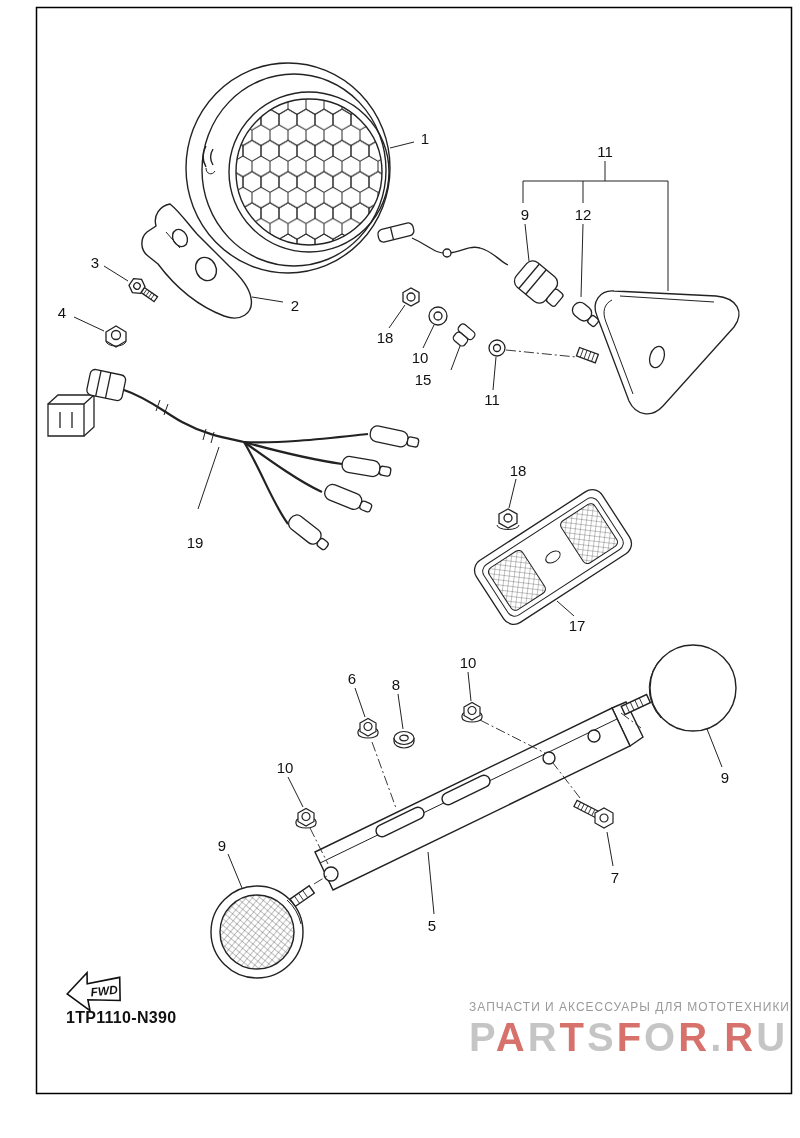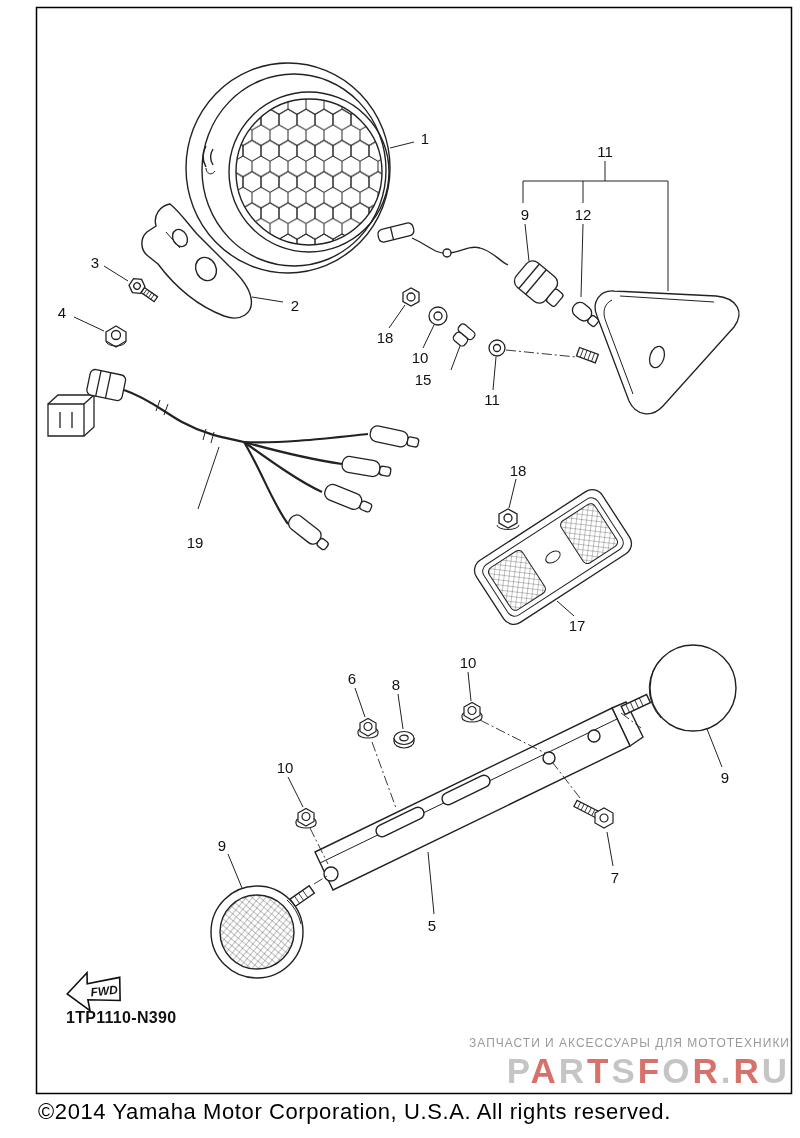--- a/index.html
+++ b/index.html
@@ -24,31 +24,31 @@
   .part-code {
     position: absolute;
     left: 66px; top: 1009px;
     font-size: 16px;
     color: #111;
     letter-spacing: 0.3px;
     font-weight: bold;
   }
   .watermark {
     position: absolute;
-    right: 10px; top: 1036px;
-    text-align: right;
+    right: 10px; top: 1000px;
+    text-align: left;
   }
   .wm-tagline {
     font-size: 12px;
     color: #9a9a9a;
     letter-spacing: 1px;
     margin-bottom: 3px;
   }
   .wm-logo {
-    font-size: 35px;
+    font-size: 40px;
     font-weight: bold;
     letter-spacing: 3px;
     line-height: 1;
     opacity: 0.85;
   }
   .copyright {
     position: absolute;
     left: 38px; top: 1099px;
     font-size: 22px;
     letter-spacing: 0.6px;
@@ -332,15 +332,14 @@
   <div class="callout" style="left:518px;top:470px">18</div>
   <div class="callout" style="left:195px;top:542px">19</div>
 
   <div class="part-code">1TP1110-N390</div>
 
   <div class="watermark">
     <div class="wm-tagline">ЗАПЧАСТИ И АКСЕССУАРЫ ДЛЯ МОТОТЕХНИКИ</div>
     <div class="wm-logo"><span style="color: rgb(188, 188, 188);">P</span><span style="color: rgb(207, 90, 82);">A</span><span style="color: rgb(188, 188, 188);">R</span><span style="color: rgb(207, 90, 82);">T</span><span style="color: rgb(188, 188, 188);">S</span><span style="color: rgb(207, 90, 82);">F</span><span style="color: rgb(188, 188, 188);">O</span><span style="color: rgb(207, 90, 82);">R</span><span style="color: rgb(188, 188, 188);">.</span><span style="color: rgb(207, 90, 82);">R</span><span style="color: rgb(188, 188, 188);">U</span></div>
   </div>
 
-  <div class="copyright">©2014 Yamaha Motor Corporation, U.S.A. All rights reserved.</div>
 
 </div>
 
 </body></html>

